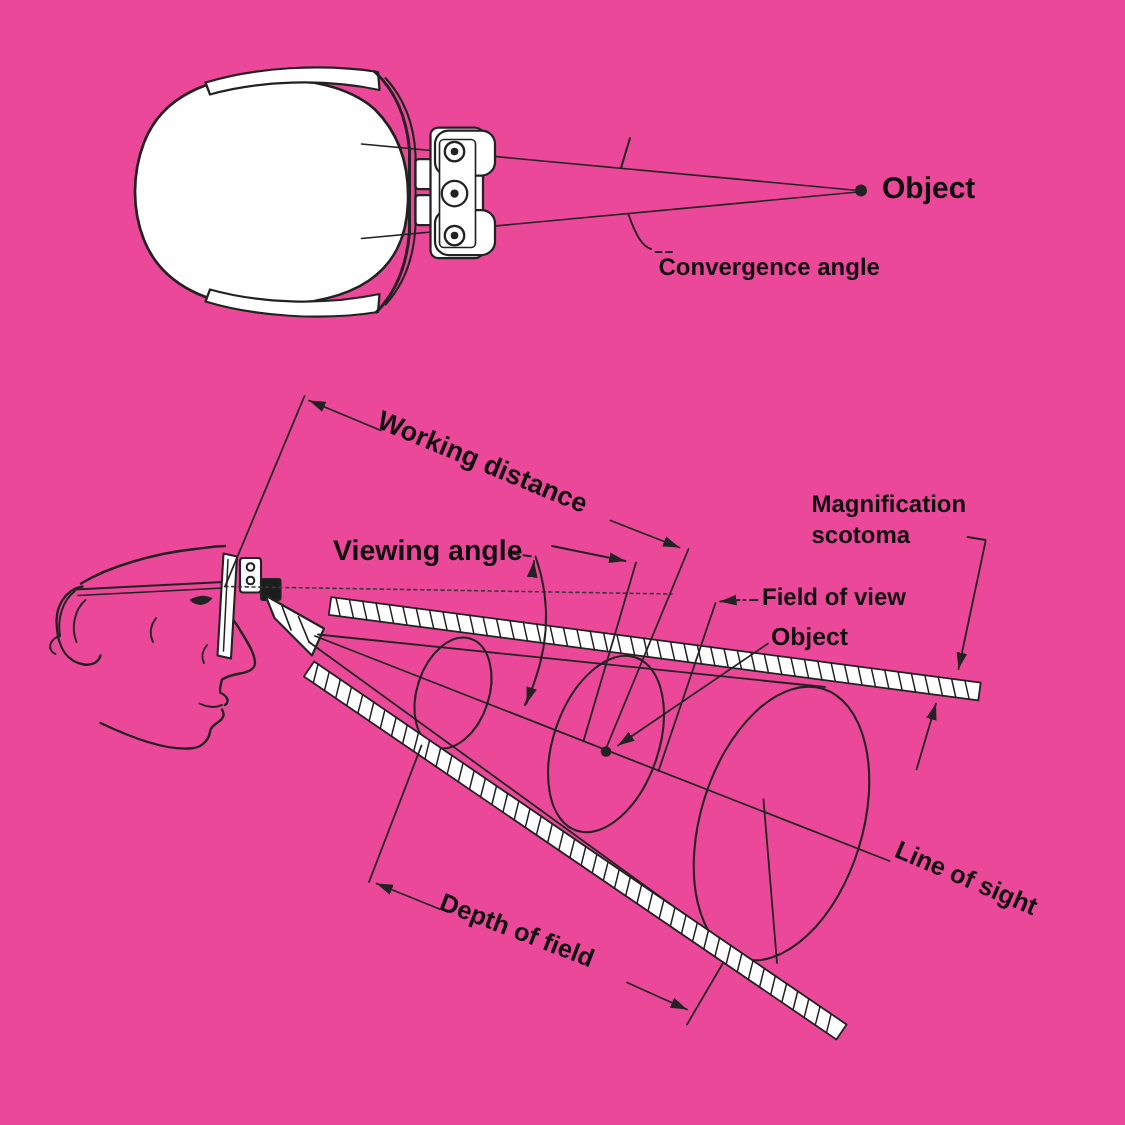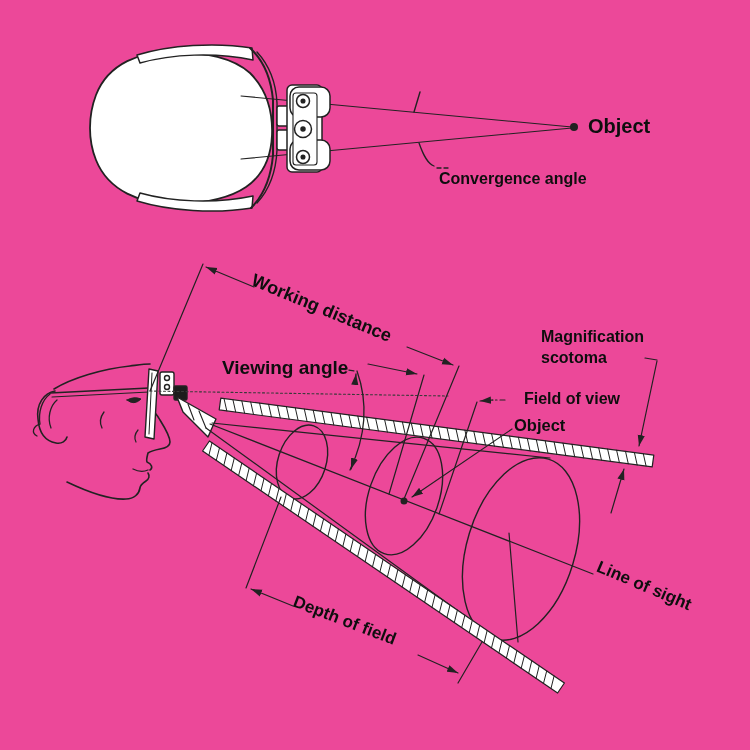--- a/index.html
+++ b/index.html
@@ -7,21 +7,21 @@
          font-family:"Liberation Sans", sans-serif;}
   #fig{position:absolute;left:0;top:0;}
   .lbl{position:absolute;font-weight:bold;color:#0e0e0e;white-space:nowrap;
        font-family:"Liberation Sans", sans-serif;line-height:1.1;}
   .lbl.rot{transform-origin:0 0;}
   #lbl-object-top{left:588px;top:115px;font-size:20px;}
   #lbl-convergence{left:439px;top:158px;font-size:16px;margin-top:12px;}
   #lbl-working{left:256px;top:271px;font-size:18px;transform:rotate(22.5deg);}
   #lbl-viewing{left:222px;top:340px;font-size:19px;margin-top:18px;}
   #lbl-scotoma{left:541px;top:326px;font-size:16px;white-space:normal;width:122px;line-height:21px;}
-  #lbl-fov{left:524px;top:390px;font-size:16px;}
+  #lbl-fov{left:508px;top:390px;font-size:16px;}
   #lbl-object-bot{left:514px;top:416px;font-size:16.5px;}
   #lbl-los{left:601px;top:558px;font-size:17px;transform:rotate(23deg);}
   #lbl-dof{left:297px;top:593px;font-size:17px;transform:rotate(21deg);}
 </style>
 </head>
 <body>
 
 <div id="stage">
 
 <svg id="fig" width="750" height="750" viewBox="0 0 750 750">

